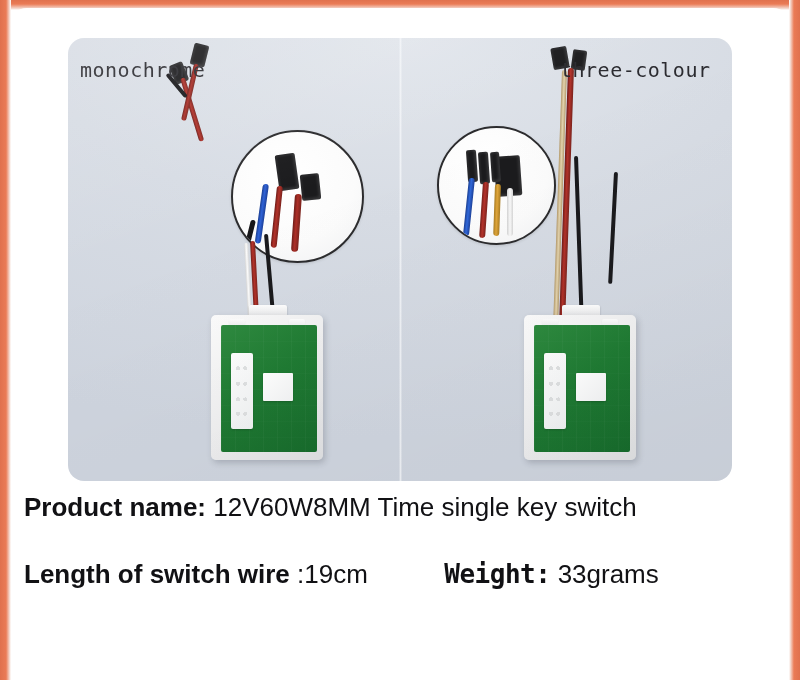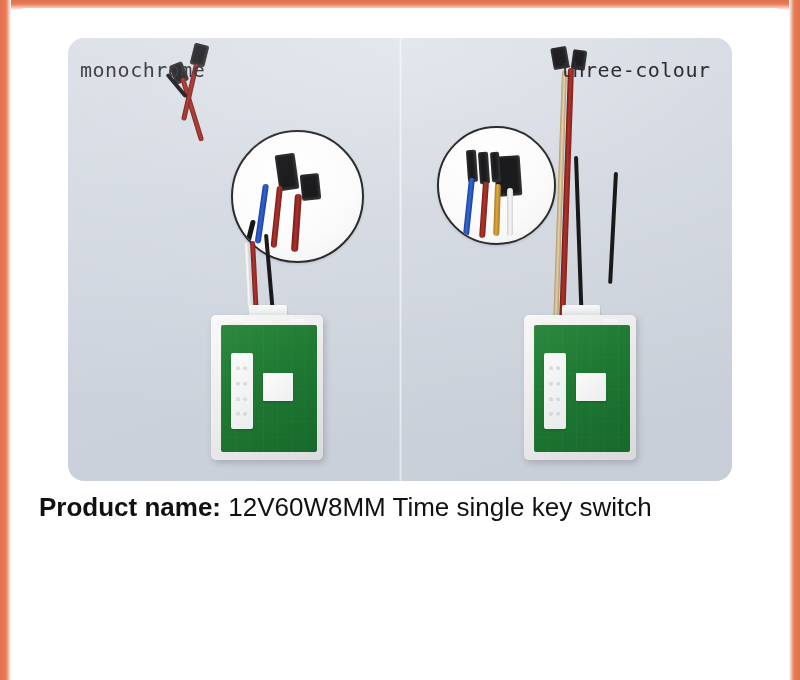--- a/index.html
+++ b/index.html
@@ -182,21 +182,21 @@
     background: linear-gradient(180deg,#fdfdfd,#e2e3e5);
     border-radius: 2px;
     box-shadow: 0 1px 2px rgba(0,0,0,.25);
   }
 
   
   #specs {
     position: absolute;
     left: 0; right: 0;
     top: 486px;
-    padding: 0 0 0 39px;
+    padding: 0 0 0 24px;
   }
   .spec-line {
     color: #111114;
     white-space: nowrap;
   }
   .spec-line.l1 { margin-top: 6px;  font-size: 26px; }
   .spec-line.l2 { margin-top: 32px; font-size: 26px; padding-left: 8px; }
   .spec-line.l3 { margin-top: 36px; font-size: 26px; }
 
   .k {
@@ -295,16 +295,23 @@
   </div>
 
   <div id="specs">
 
     <div class="spec-line l1">
       <span class="k">Product name:</span>
       <span class="v">12V60W8MM Time single key switch</span>
     </div>
 
 
+    <div class="spec-line l3">
+      <span class="k">Length of switch wire</span>
+      <span class="v">:19cm</span>
+      <span class="gap"></span>
+      <span class="k-mono">Weight:</span>
+      <span class="v">33grams</span>
+    </div>
 
   </div>
 
 </div>
 
 </body></html>

